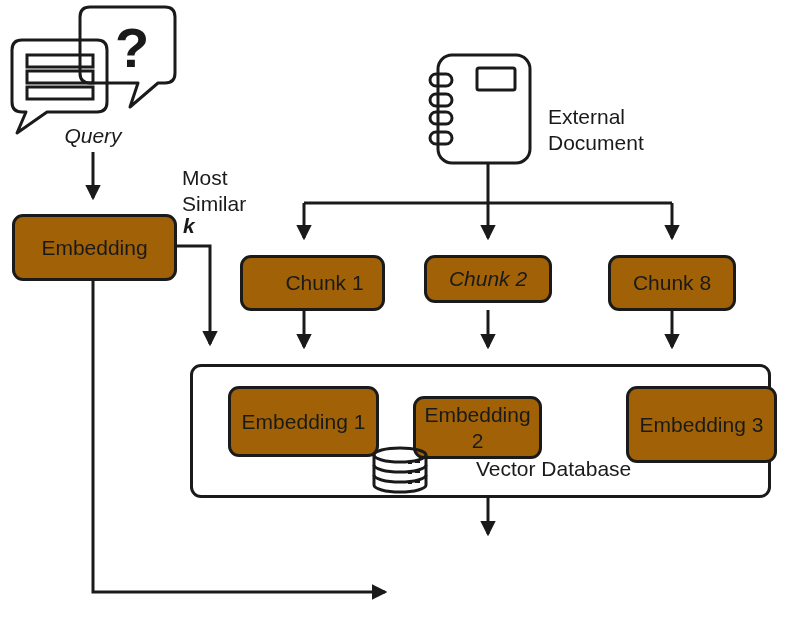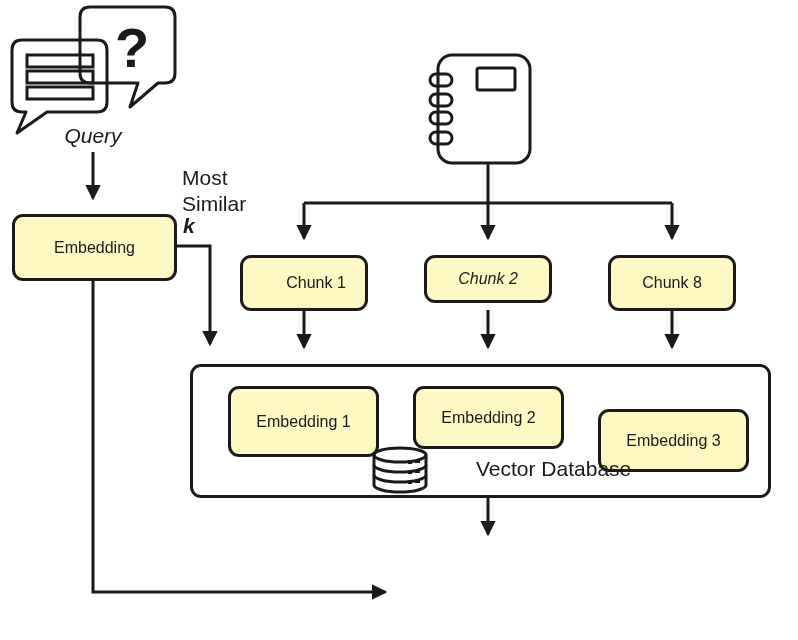--- a/index.html
+++ b/index.html
@@ -11,24 +11,24 @@
     color:#1a1a1a;
     overflow:hidden;
   }
   .overlay{position:absolute;left:0;top:0;width:798px;height:640px;}
   .icon-svg{position:absolute;}
   .node{
     position:absolute;
     box-sizing:border-box;
     border:3px solid #1a1a1a;
     border-radius:11px;
-    background:#fef9c3;
+    background:#a16207;
     display:flex;align-items:center;justify-content:center;
     text-align:center;
-    font-size:16px;line-height:26px;
+    font-size:21px;line-height:26px;
     color:#1a1a1a;
   }
   .container-box{
     position:absolute;
     box-sizing:border-box;
     border:3px solid #1a1a1a;
     border-radius:11px;
     background:#ffffff;
   }
   .lbl{
@@ -81,35 +81,36 @@
   <div class="lbl query-lbl">Query</div>
 
   <svg class="icon-svg" style="left:420px;top:45px;" width="120" height="125" viewBox="0 0 120 125" aria-hidden="true">
     <rect class="stroke" stroke-width="3.5" x="18" y="10" width="92" height="108" rx="14"></rect>
     <rect class="stroke" x="57" y="23" width="38" height="22" rx="2"></rect>
     <rect class="stroke" fill="#ffffff" x="10" y="29" width="22" height="12" rx="6"></rect>
     <rect class="stroke" fill="#ffffff" x="10" y="49" width="22" height="12" rx="6"></rect>
     <rect class="stroke" fill="#ffffff" x="10" y="67" width="22" height="12" rx="6"></rect>
     <rect class="stroke" fill="#ffffff" x="10" y="87" width="22" height="12" rx="6"></rect>
   </svg>
+  <div class="lbl wrap extdoc-lbl">External Document</div>
 
   <div class="lbl wrap most-similar-lbl">Most Similar</div>
   <div class="lbl k-lbl">k</div>
 
   <div class="node" style="left:12px;top:214px;width:165px;height:67px;">Embedding</div>
 
-  <div class="node" style="left:240px;top:255px;width:128px;height:56px;padding-left:24px;">Chunk 1</div>
+  <div class="node" style="left:240px;top:255px;width:145px;height:56px;padding-left:24px;">Chunk 1</div>
   <div class="node" style="left:424px;top:255px;width:128px;height:48px;font-style:italic;">Chunk 2</div>
   <div class="node" style="left:608px;top:255px;width:128px;height:56px;">Chunk 8</div>
 
   <div class="container-box" style="left:190px;top:364px;width:581px;height:134px;"></div>
 
   <div class="node" style="left:228px;top:386px;width:151px;height:71px;">Embedding 1</div>
-  <div class="node" style="left:413px;top:386px;width:151px;height:63px;">Embedding 2</div>
-  <div class="node" style="left:598px;top:386px;width:151px;height:63px;margin-top:23px;">Embedding 3</div>
+  <div class="node" style="left:413px;top:396px;width:129px;height:63px;">Embedding 2</div>
+  <div class="node" style="left:626px;top:386px;width:151px;height:77px;">Embedding 3</div>
 
   <svg class="icon-svg" style="left:370px;top:445px;" width="60" height="50" viewBox="0 0 60 50" aria-hidden="true">
     <path class="stroke" stroke-width="2.8" d="M4,10 V40 A26,7 0 0 0 56,40 V10"></path>
     <ellipse class="stroke" stroke-width="2.8" cx="30" cy="10" rx="26" ry="7"></ellipse>
     <path class="stroke" stroke-width="2.8" d="M4,20 A26,7 0 0 0 56,20"></path>
     <path class="stroke" stroke-width="2.8" d="M4,30 A26,7 0 0 0 56,30"></path>
     <path class="stroke" stroke-width="2.5" d="M38,17.5 H42 M45,16.5 H50 M38,27.5 H42 M45,26.5 H50 M38,37.5 H42 M45,36.5 H50"></path>
   </svg>
   <div class="lbl vectordb-lbl">Vector Database</div>
 

